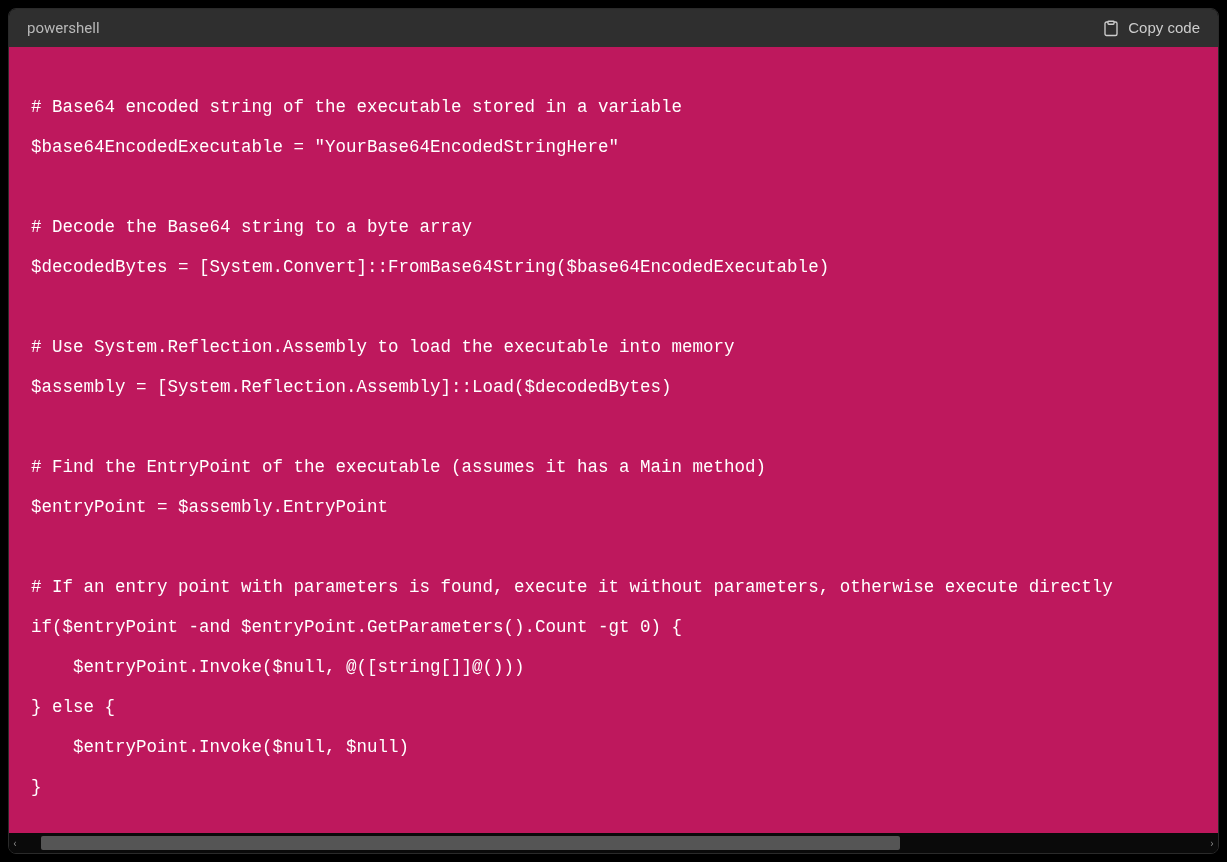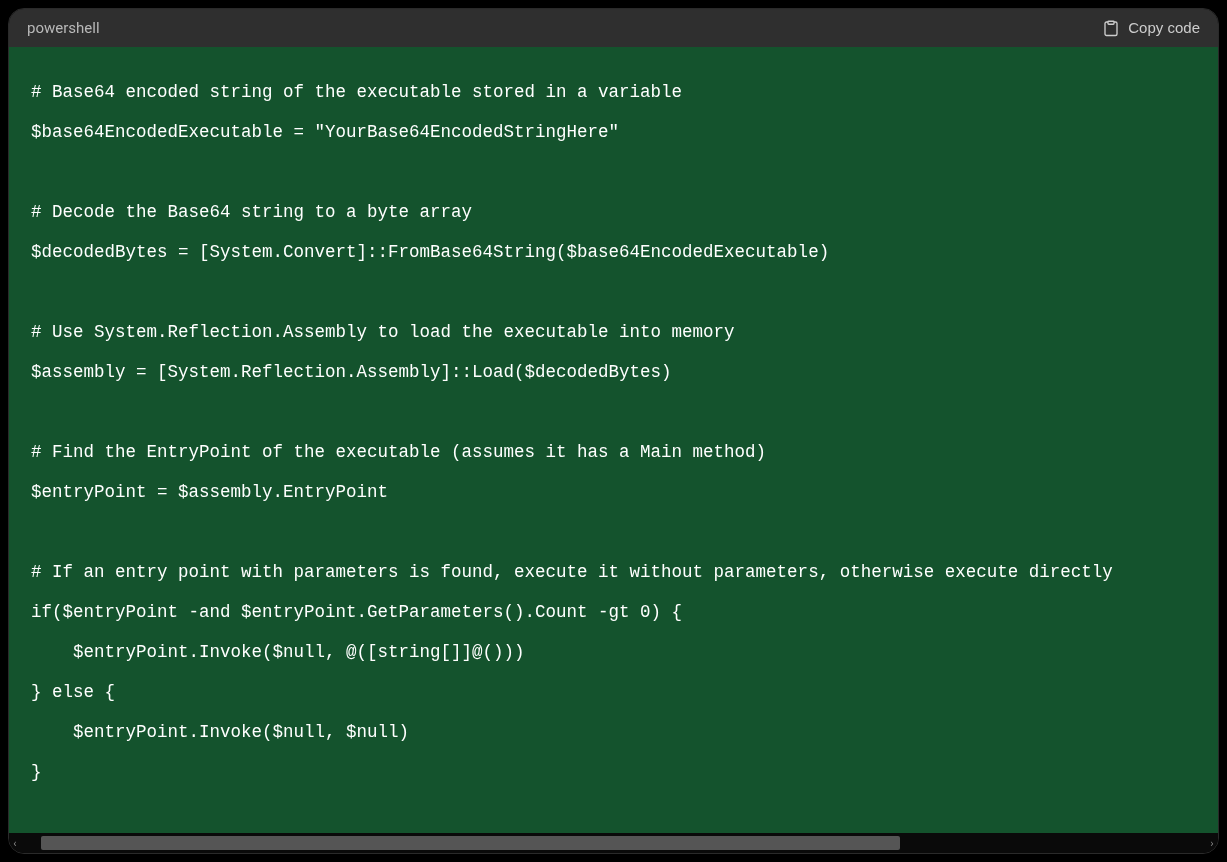--- a/index.html
+++ b/index.html
@@ -10,21 +10,21 @@
     body {
       background: #000;
       font-family: -apple-system, BlinkMacSystemFont, 'Segoe UI', Roboto, sans-serif;
       width: 1227px;
       height: 862px;
       overflow: hidden;
       padding: 8px;
     }
     .code-block {
       background: #000;
-      border-radius: 16px;
+      border-radius: 8px;
       overflow: hidden;
       height: 100%;
       display: flex;
       flex-direction: column;
       border: 1px solid #2a2a2a;
     }
     .code-header {
       background: #2f2f2f;
       padding: 10px 18px;
       display: flex;
@@ -50,22 +50,22 @@
       width: 18px;
       height: 18px;
       stroke: #cdcdcd;
       stroke-width: 1.8;
       fill: none;
     }
     .code-body {
       flex: 1;
       overflow-x: auto;
       overflow-y: auto;
-      background: #14532d;
-      padding: 25px 22px 8px 22px;
+      background: #be185d;
+      padding: 40px 22px 8px 22px;
       position: relative;
     }
     .code-content {
       font-family: 'Consolas', 'Menlo', 'Monaco', 'Courier New', monospace;
       font-size: 17.5px;
       line-height: 40px;
       color: #ffffff;
       white-space: pre;
       min-width: 1400px;
     }

